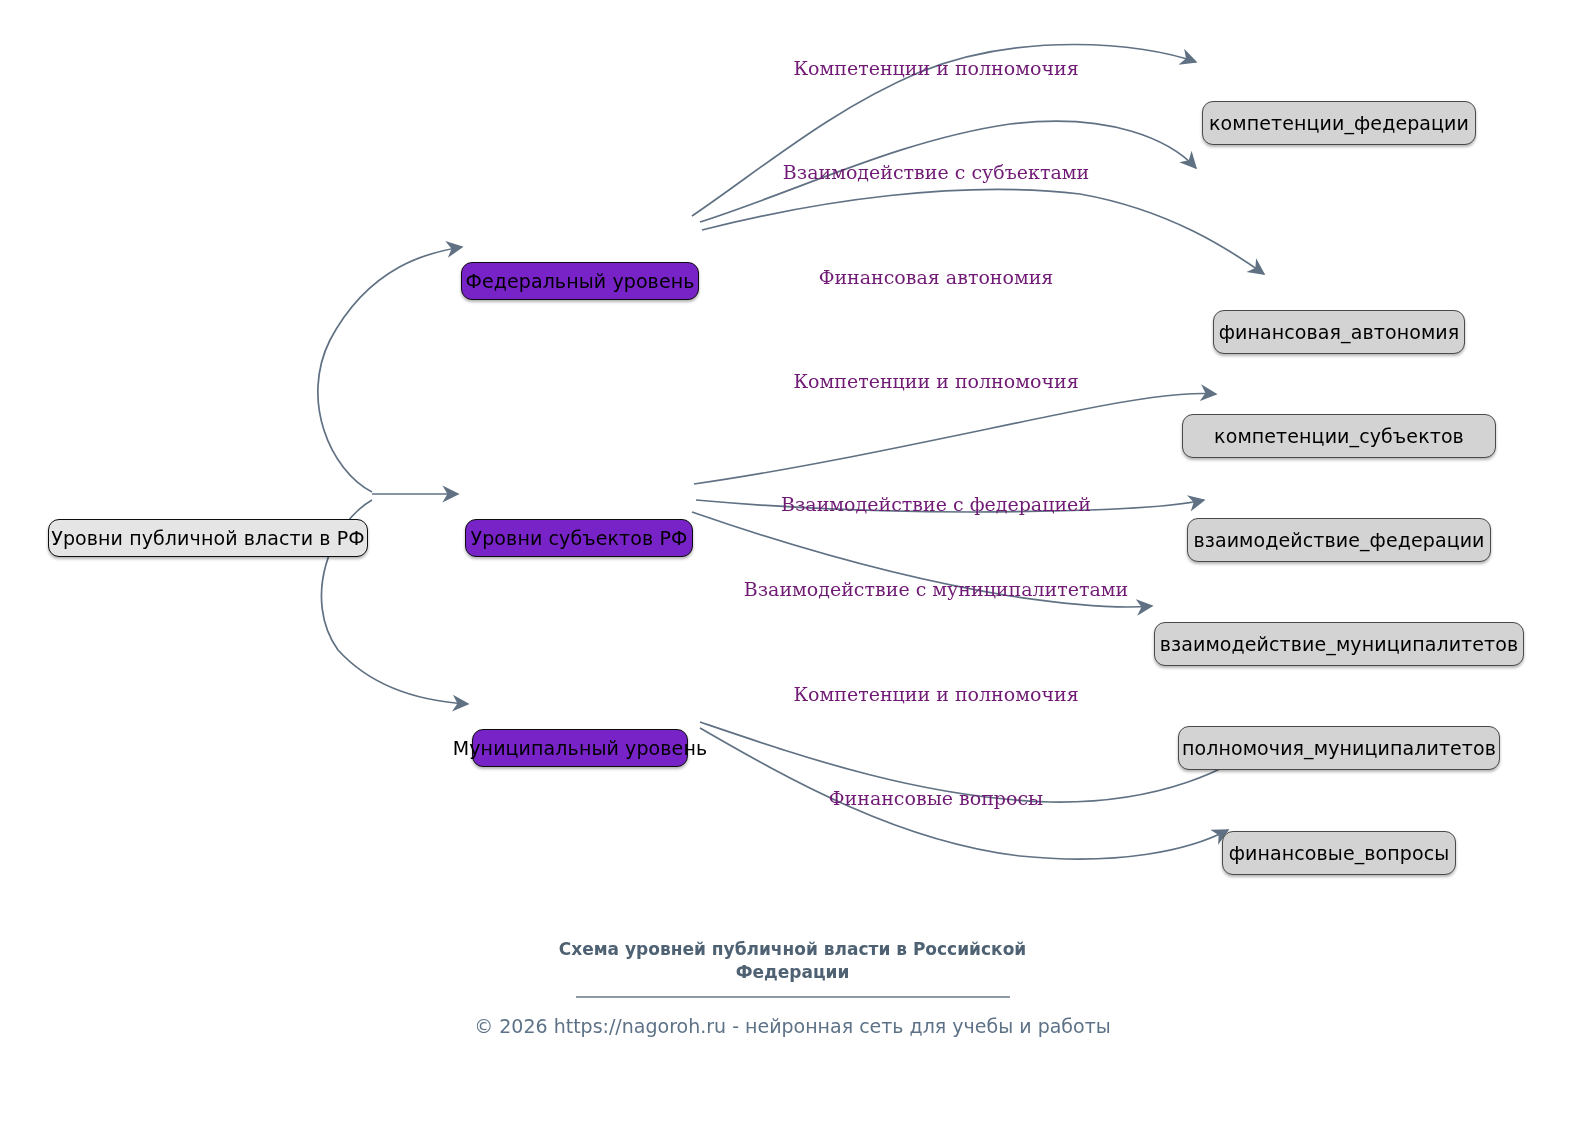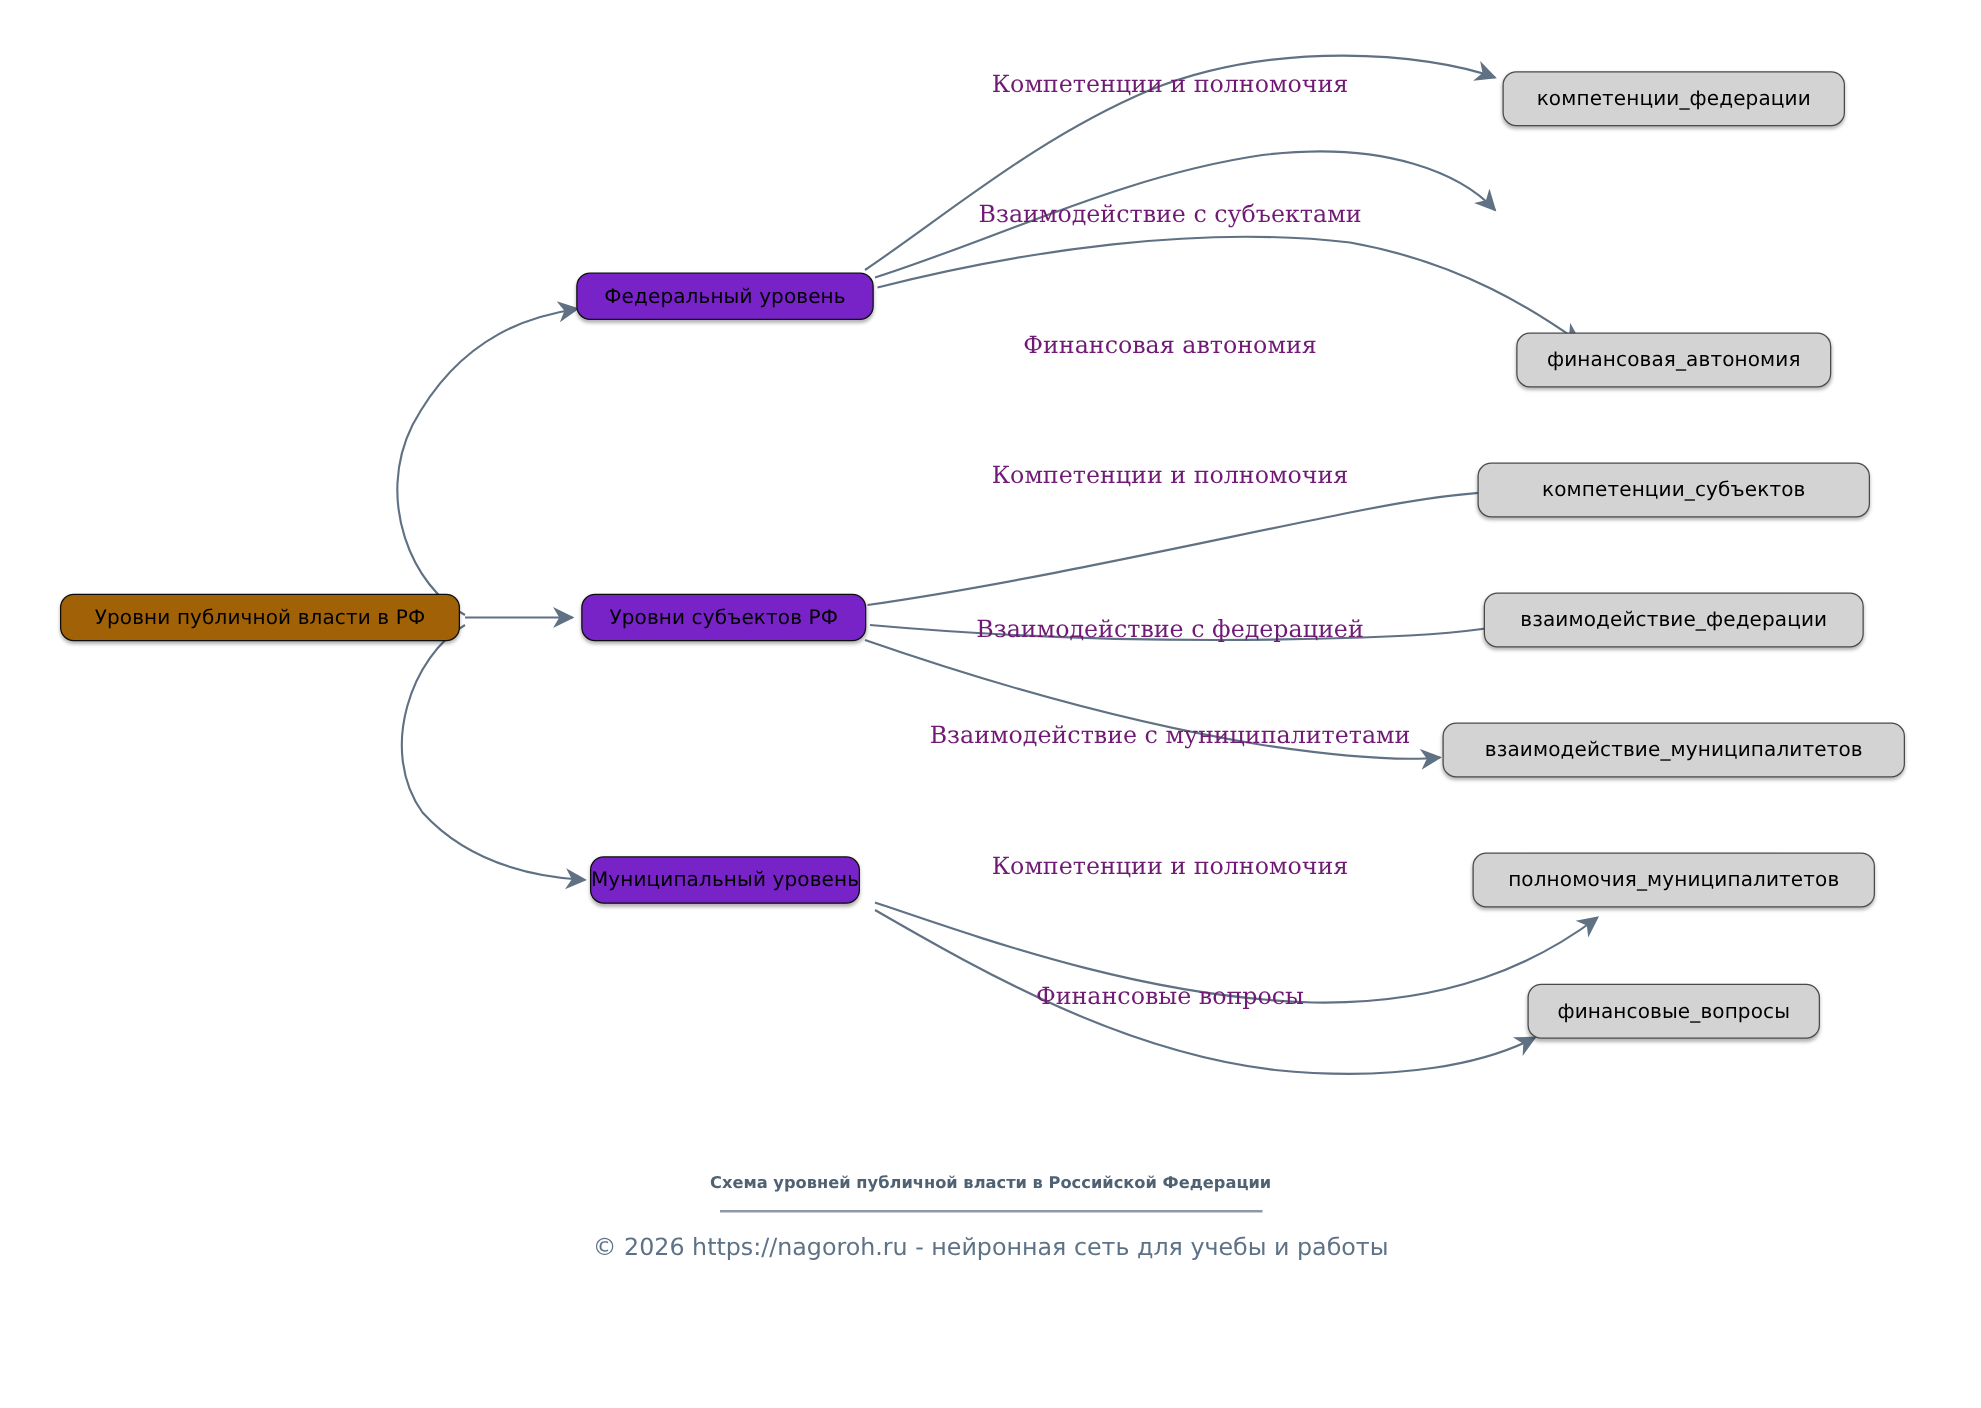--- a/index.html
+++ b/index.html
@@ -35,29 +35,30 @@
   
   .node {
     position: absolute;
     box-sizing: border-box;
     display: flex;
     align-items: center;
     justify-content: center;
     border-radius: 11px;
     white-space: nowrap;
     font-family: "DejaVu Sans", "Liberation Sans", sans-serif;
-    font-size: 16px;
+    font-size: 19px;
     line-height: 1;
     color: #000000;
     letter-spacing: 0.1px;
     transform: translate(-50%, -50%);
+    margin-top: 44px;
   }
 
   .node-root {
-    background: #a16207;
+    background: #e5e5e5;
     border: 1.6px solid #0d0d0d;
     box-shadow: 0 2px 3px rgba(0,0,0,0.30);
   }
 
   .node-level {
     background: #7823c8;
     border: 1.6px solid #0d0d0d;
     box-shadow: 0 2px 3px rgba(0,0,0,0.30);
   }
 
@@ -81,21 +82,21 @@
   
   #footer {
     position: absolute;
     left: 0;
     top: 938px;
     width: 1585px;
     text-align: center;
   }
   #footer-title {
     font-family: "DejaVu Sans", "Liberation Sans", sans-serif;
-    font-size: 13px;
+    font-size: 17px;
     font-weight: bold;
     color: #4e6273;
     line-height: 1.33;
     max-width: 520px;
     margin: 0 auto;
   }
   #footer-rule {
     width: 434px;
     height: 0;
     margin: 13px auto 0 auto;

